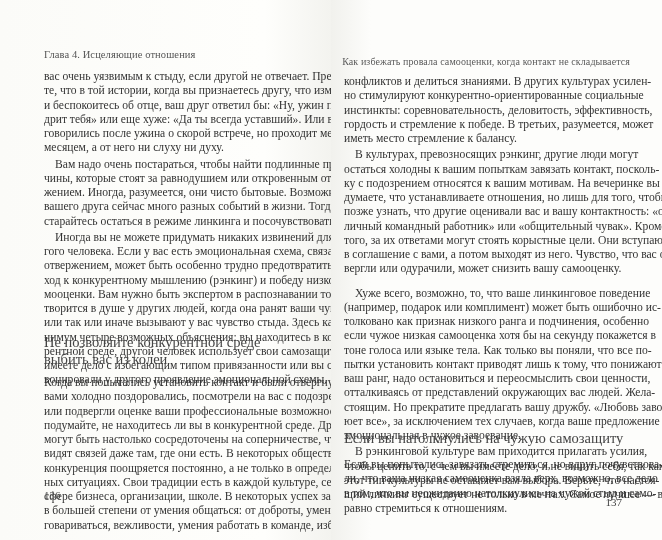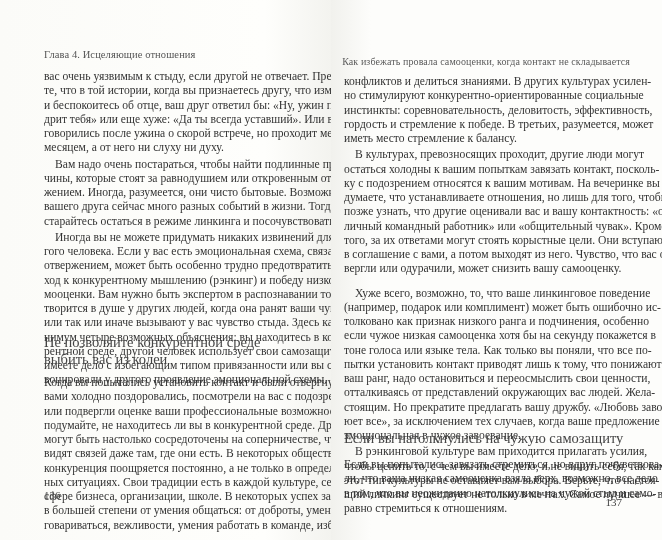--- a/index.html
+++ b/index.html
@@ -113,21 +113,21 @@
 
     <div class="body" style="top:75px; left:13px;">
       <div>
         <span class="line">конфликтов и делиться знаниями. В других культурах усилен-</span>
         <span class="line">но стимулируют конкурентно-ориентированные социальные</span>
         <span class="line">инстинкты: соревновательность, деловитость, эффективность,</span>
         <span class="line">гордость и стремление к победе. В третьих, разумеется, может</span>
         <span class="line last">иметь место стремление к балансу.</span>
       </div>
       <div style="margin-top:2px;">
-        <span class="line indent">В культурах, превозносящих проходит, другие люди могут</span>
+        <span class="line indent">В культурах, превозносящих рэнкинг, другие люди могут</span>
         <span class="line">остаться холодны к вашим попыткам завязать контакт, посколь-</span>
         <span class="line">ку с подозрением относятся к вашим мотивам. На вечеринке вы</span>
         <span class="line">думаете, что устанавливаете отношения, но лишь для того, чтобы</span>
         <span class="line">позже узнать, что другие оценивали вас и вашу контактность: «от-</span>
         <span class="line">личный командный работник» или «общительный чувак». Кроме</span>
         <span class="line">того, за их ответами могут стоять корыстные цели. Они вступают</span>
         <span class="line">в соглашение с вами, а потом выходят из него. Чувство, что вас от-</span>
         <span class="line last">вергли или одурачили, может снизить вашу самооценку.</span>
       </div>
       <div style="margin-top:10px;">

